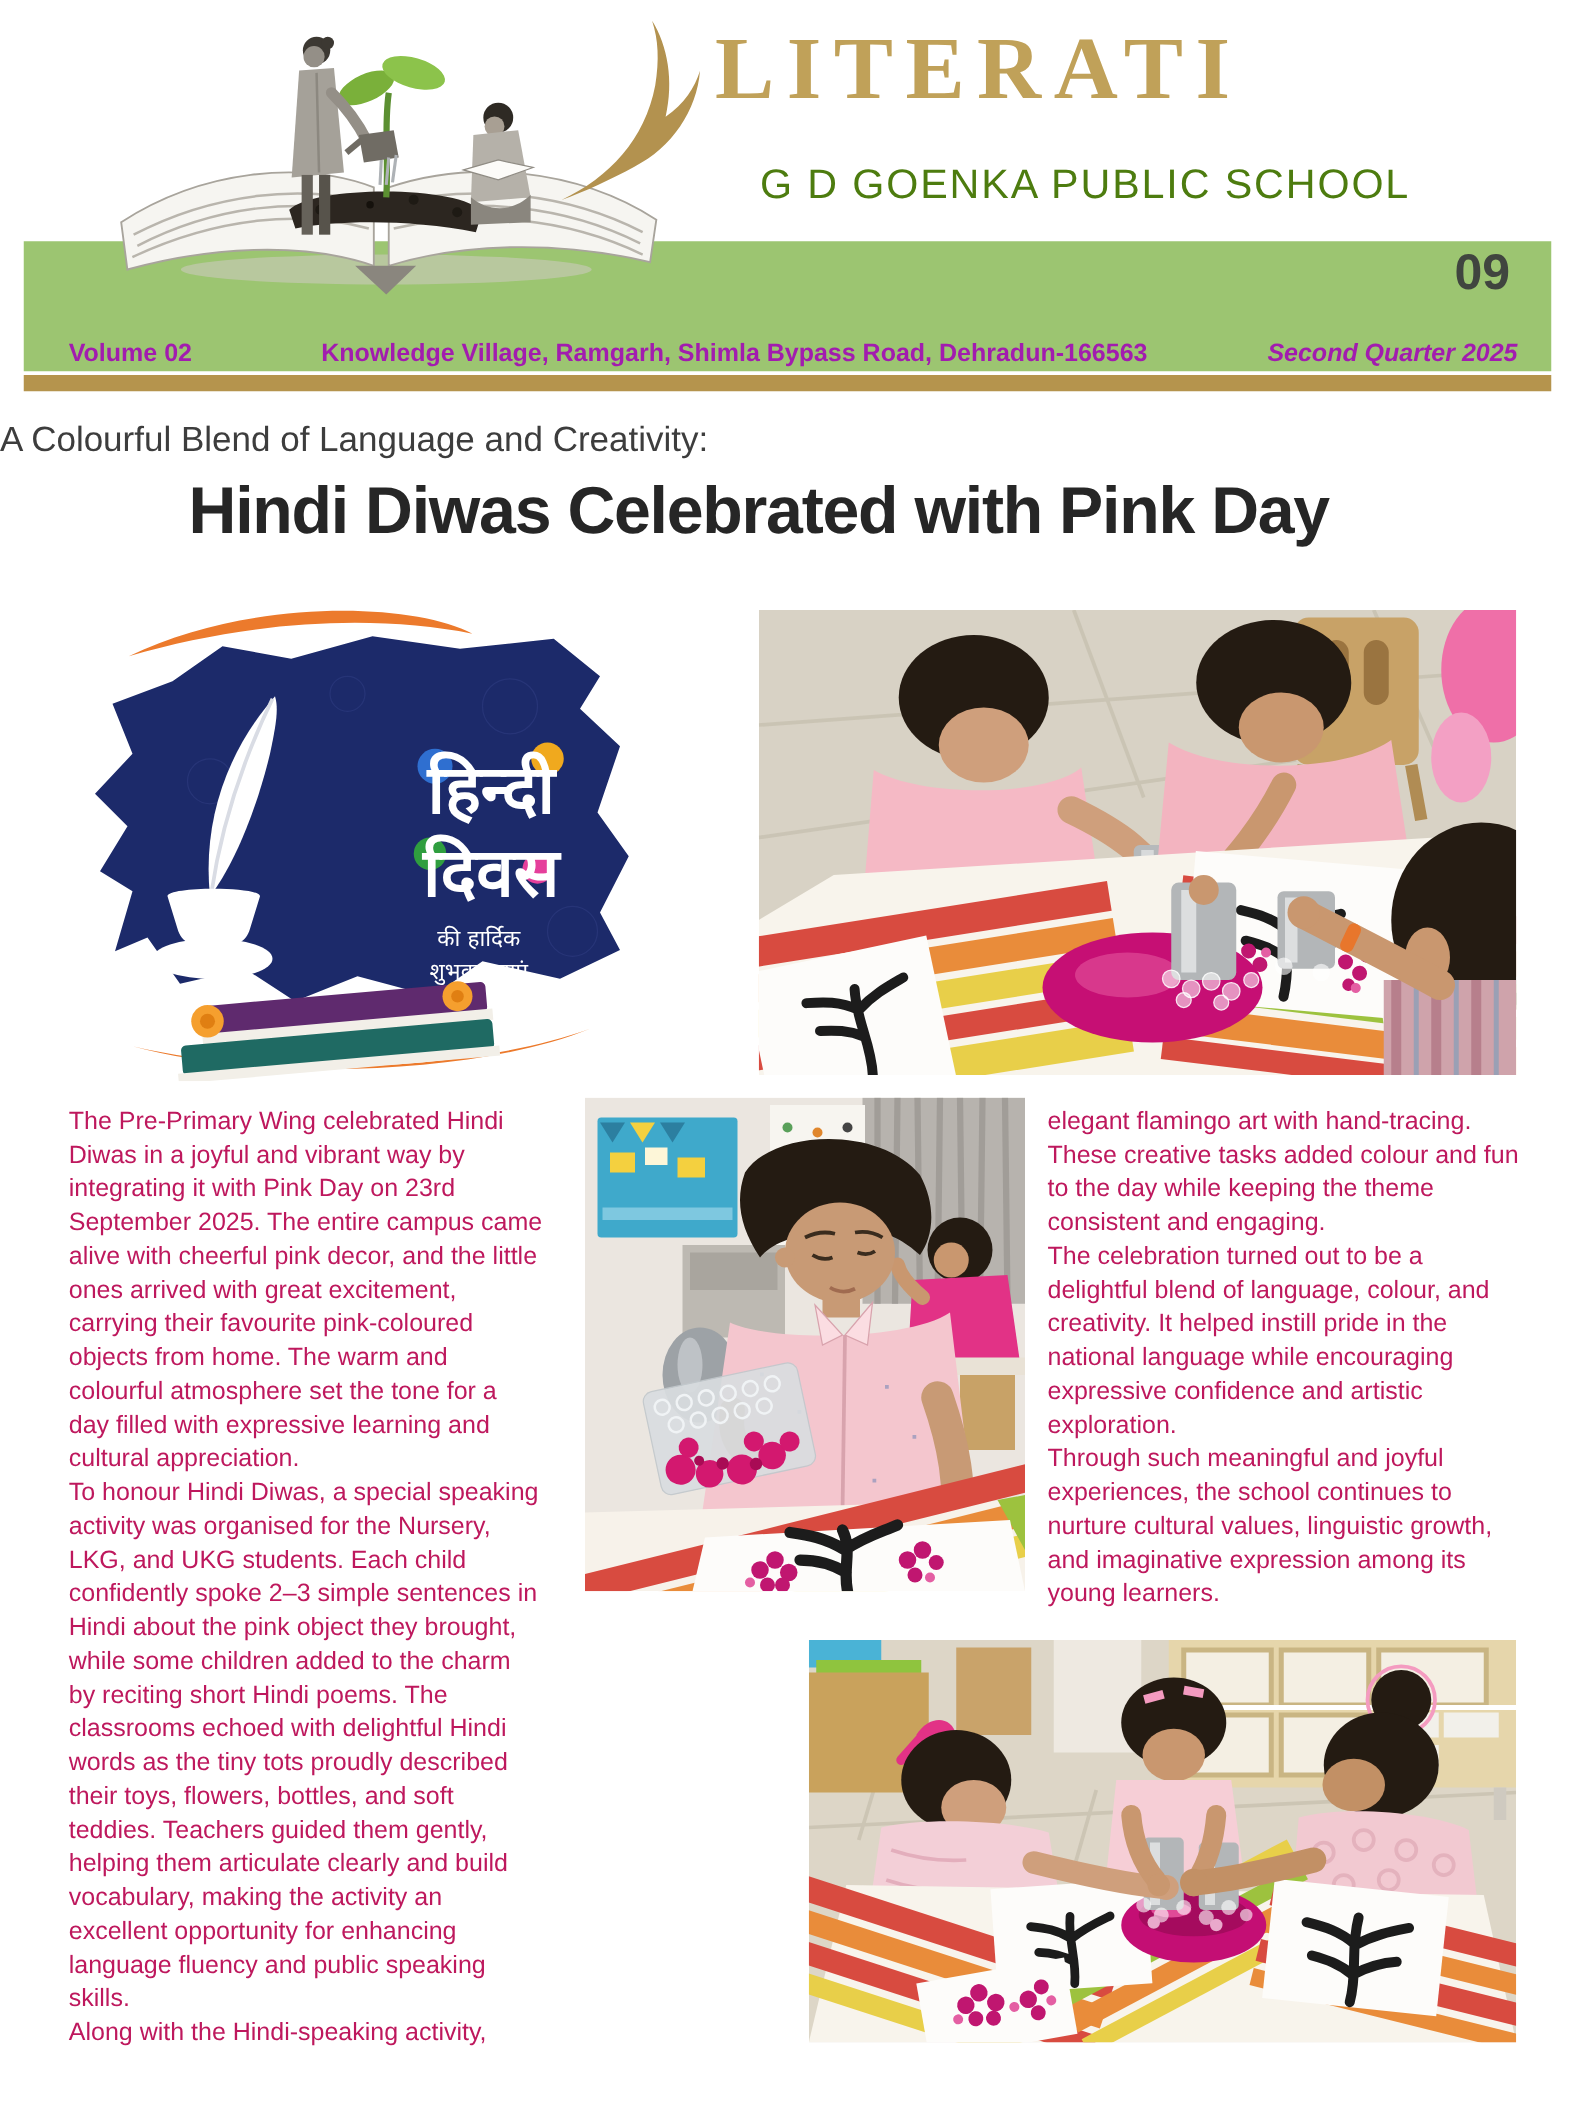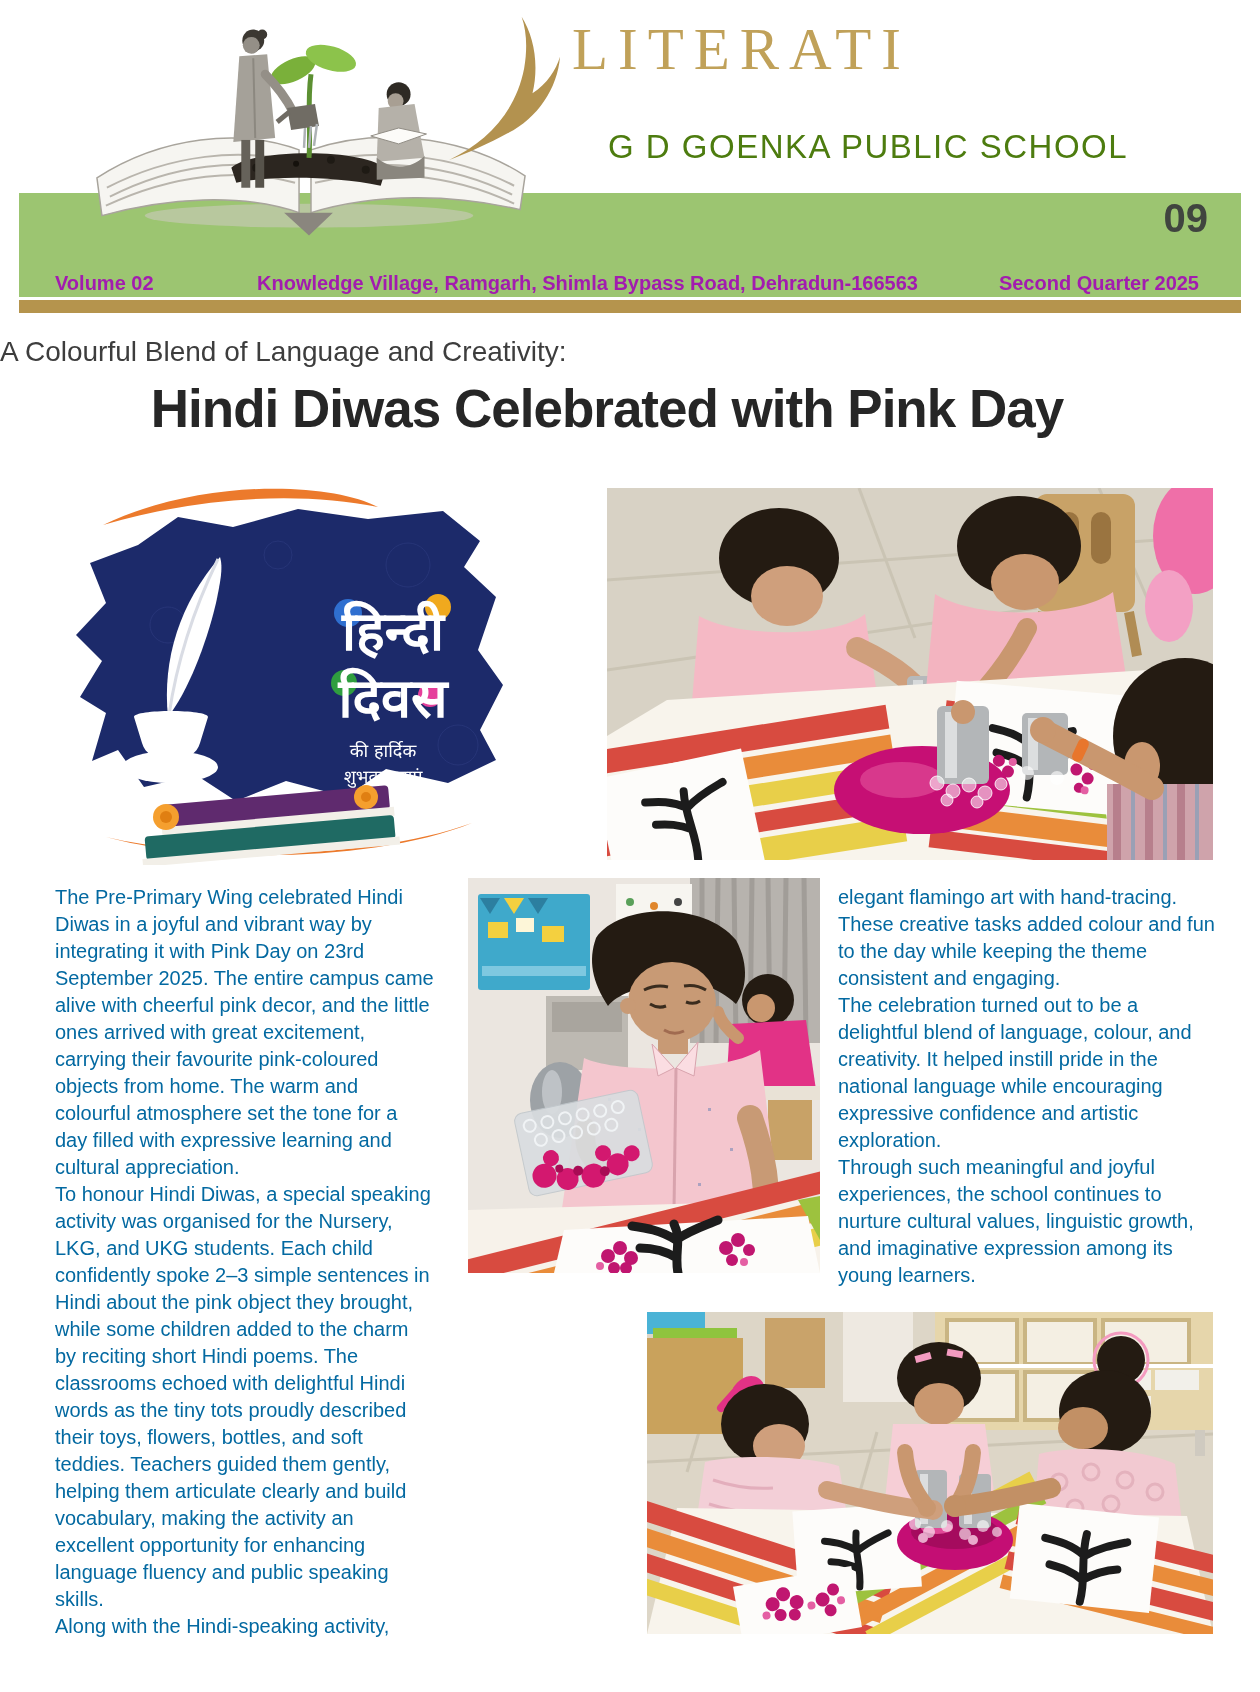--- a/index.html
+++ b/index.html
@@ -2,43 +2,43 @@
 <html><head>
 <meta charset="utf-8">
 <style>
   html,body{margin:0;padding:0;background:#ffffff;}
   .page{position:relative;width:1260px;height:1692px;background:#fff;overflow:hidden;
         font-family:"Liberation Sans",sans-serif;color:#3f3f3f;}
   .abs{position:absolute;}
   
   .logo-art{left:82px;top:8px;width:458px;height:240px;z-index:3;}
   .bird{left:440px;top:15px;width:125px;height:150px;z-index:3;}
-  .brand{left:572px;top:20px;width:600px;font-family:"Liberation Serif",serif;font-weight:normal;
-         font-size:59px;line-height:1;color:#c0a159;letter-spacing:10px;z-index:3;}
+  .brand{left:572px;top:20px;width:600px;font-family:"Liberation Serif",serif;font-weight:bold;
+         font-size:71px;line-height:1;color:#c0a159;letter-spacing:10px;z-index:3;}
   .school{left:608px;top:128px;font-weight:normal;font-size:33px;color:#4d7c0f;letter-spacing:1.5px;z-index:3;}
   .green-band{left:19px;top:193px;width:1222px;height:104px;background:#9cc571;z-index:1;}
   .issue{top:196px;right:52px;font-weight:bold;font-size:40px;color:#40453f;z-index:2;}
   .vol-row{z-index:2;font-weight:bold;font-size:20px;color:#a21caf;top:272px;}
   .vol{left:55px;}
   .addr{left:257px;}
-  .quarter{right:61px;}
+  .quarter{right:46px;font-style:italic;}
   .gold-rule{left:19px;top:300px;width:1222px;height:13px;background:#b5944d;}
   
   .kicker{left:0;top:336px;width:1180px;text-align:left;font-size:28px;color:#3d3d3d;}
   .headline{left:0;top:372px;width:1180px;margin:6px;text-align:center;font-weight:bold;
             font-size:53px;color:#262626;letter-spacing:-1px;font-family:"Liberation Sans",sans-serif;padding-left:11px;}
   
   figure{margin:0;padding:0;overflow:hidden;}
   figure svg{display:block;width:100%;height:100%;}
   .fig-graphic{left:48px;top:445px;width:482px;height:420px;}
   .fig-a{left:607px;top:488px;width:606px;height:372px;}
   .fig-b{left:468px;top:878px;width:352px;height:395px;}
   .fig-c{left:647px;top:1312px;width:566px;height:322px;}
   
-  .col{font-size:20px;line-height:27px;color:#0369a1;white-space:pre-line;}
+  .col{font-size:20px;line-height:27px;color:#be185d;white-space:pre-line;}
   .col-left{left:55px;top:884px;width:380px;}
   .col-right{left:838px;top:884px;width:382px;}
   .col-middle{left:448px;top:1292px;width:208px;font-size:19.5px;}
   .devanagari{font-family:"DejaVu Sans","Liberation Sans",sans-serif;}
 </style>
 </head>
 <body>
 
 <div class="page">
 

